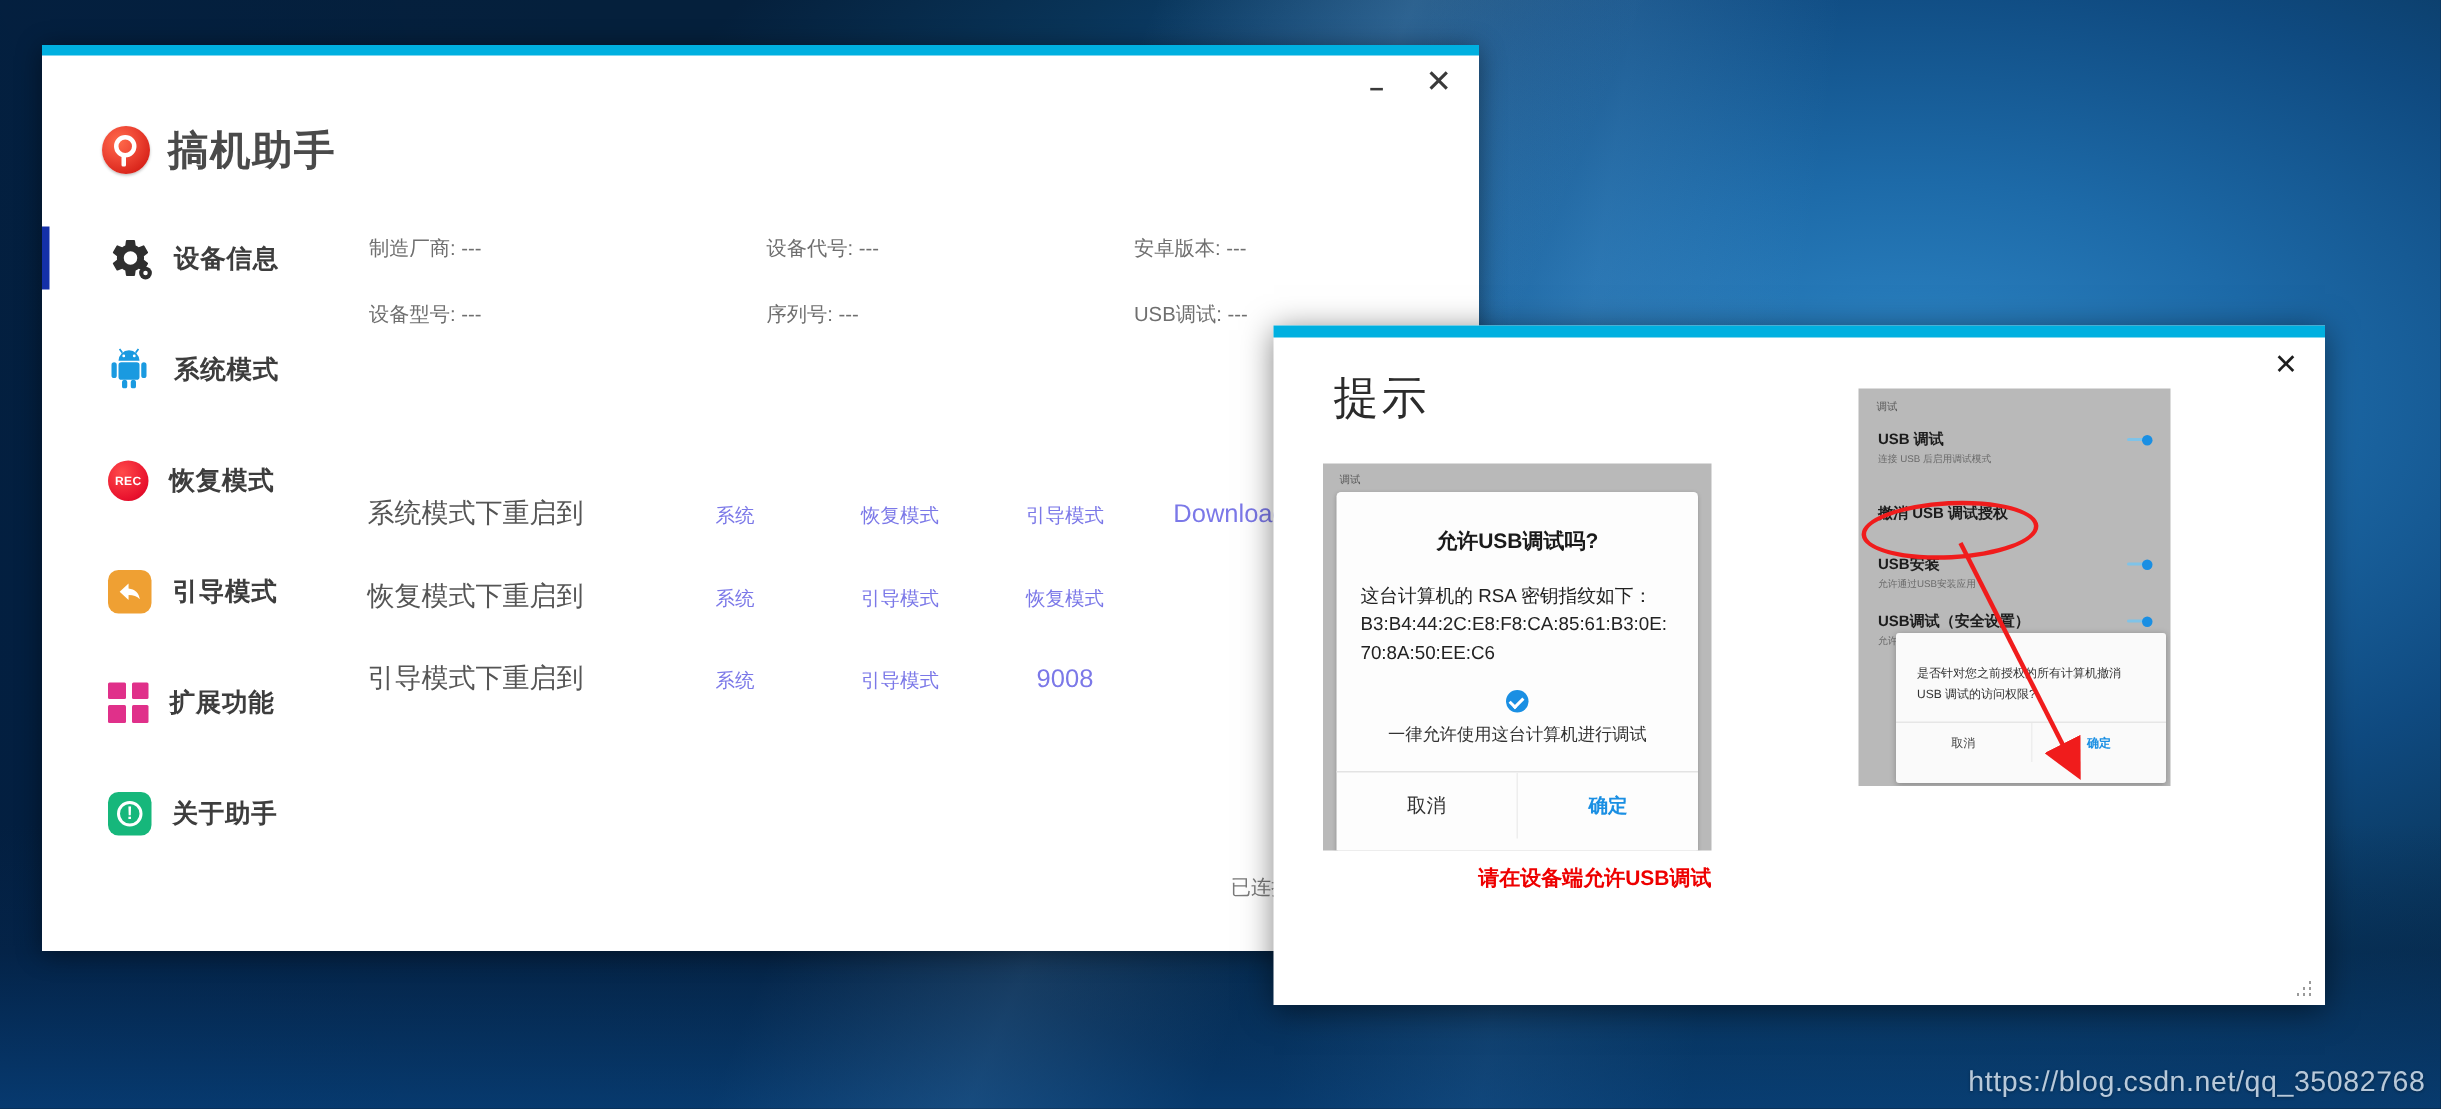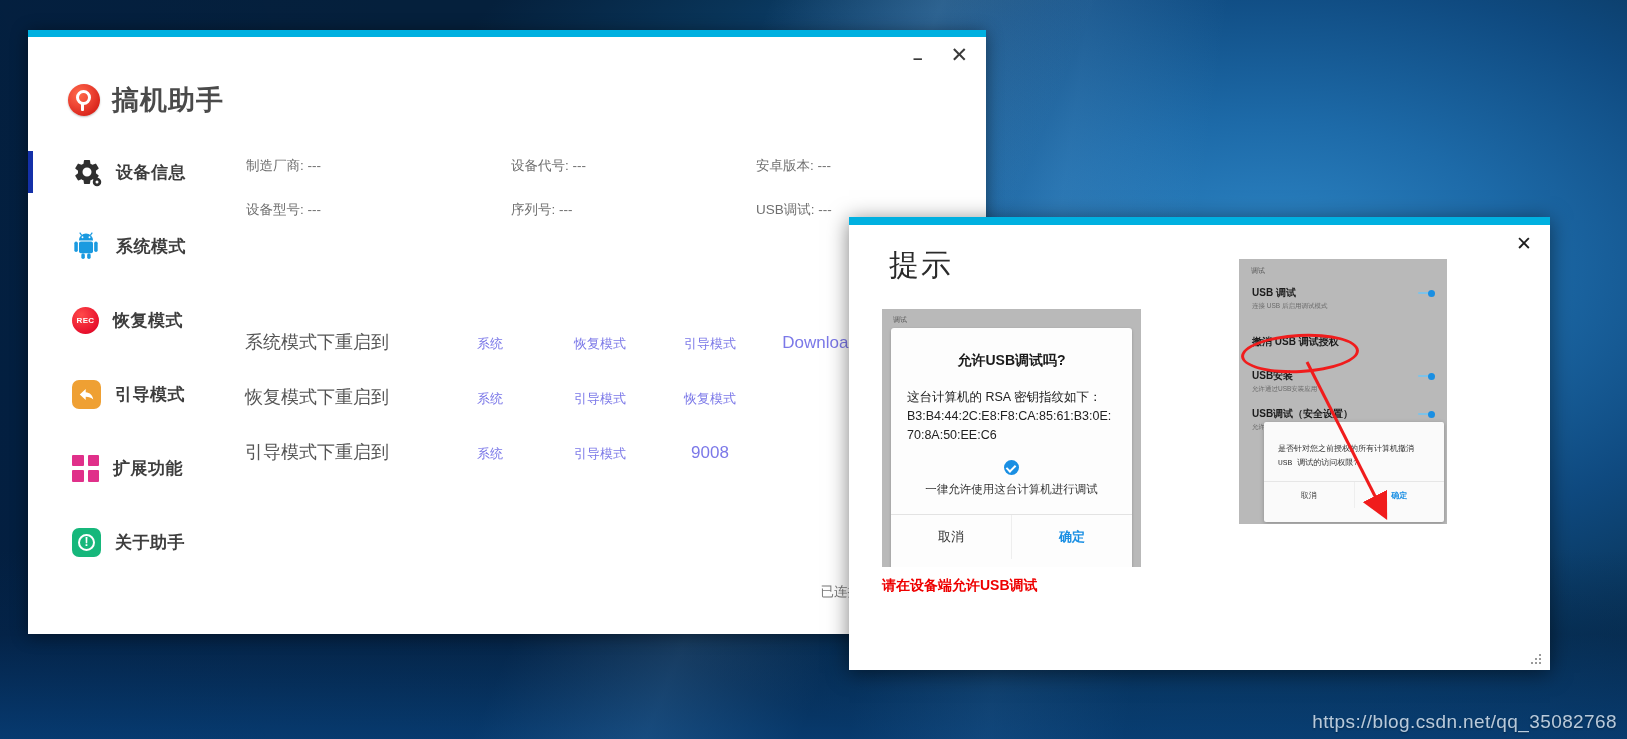--- a/index.html
+++ b/index.html
@@ -187,21 +187,21 @@
     border:solid #fff;border-width:0 2px 2px 0;transform:rotate(45deg);
   }
   #sl-check span{font-size:11.5px;color:#333;}
   #sl-btns{
     position:absolute;left:0;right:0;bottom:34px;height:44px;border-top:1px solid #e3e3e3;display:flex;
   }
   #sl-btns div{flex:1;display:flex;align-items:center;justify-content:center;font-size:13px;cursor:pointer;}
   #sl-btns .cancel{color:#333;border-right:1px solid #eee;}
   #sl-btns .ok{color:#1a8fe3;font-weight:700;}
   #cap-left{
-    position:absolute;left:33px;top:360px;width:259px;text-align:left;
+    position:absolute;left:33px;top:360px;width:259px;text-align:right;
     font-size:14px;font-weight:700;color:#ee0000;
   }
 
   
   #shot-right{
     position:absolute;left:390px;top:42px;width:208px;height:265px;
     background:#b9b9b9;overflow:hidden;
   }
   #shot-right .sec-label{position:absolute;left:12px;top:7px;font-size:7px;color:#5a5a5a;}
   .sr-row{position:absolute;left:13px;right:12px;}
@@ -213,21 +213,21 @@
   .sr-toggle::before{
     content:"";position:absolute;left:0;top:2px;width:12px;height:2px;background:#7fc3e8;border-radius:1px;
   }
   .sr-toggle::after{
     content:"";position:absolute;right:0;top:0;width:7px;height:7px;border-radius:50%;background:#1a8fe3;
   }
   #sr-dialog{
     position:absolute;left:25px;top:163px;right:3px;bottom:2px;
     background:#fafafa;border-radius:2px;box-shadow:0 1px 4px rgba(0,0,0,.25);
   }
-  #sr-dialog .q{margin:20px 14px 0;font-size:8px;color:#333;line-height:1.7;font-family:Liberation Mono, monospace;}
+  #sr-dialog .q{margin:20px 14px 0;font-size:8px;color:#333;line-height:1.7;}
   #sr-btns{
     position:absolute;left:0;right:0;bottom:14px;height:26px;border-top:1px solid #e6e6e6;display:flex;
   }
   #sr-btns div{flex:1;display:flex;align-items:center;justify-content:center;font-size:8px;}
   #sr-btns .cancel{color:#444;border-right:1px solid #eee;}
   #sr-btns .ok{color:#1a8fe3;font-weight:700;}
   
   #red-circle{
     position:absolute;left:2px;top:75px;width:112px;height:33px;
     border:3px solid #f01c1c;border-radius:50%;transform:rotate(-3deg);

